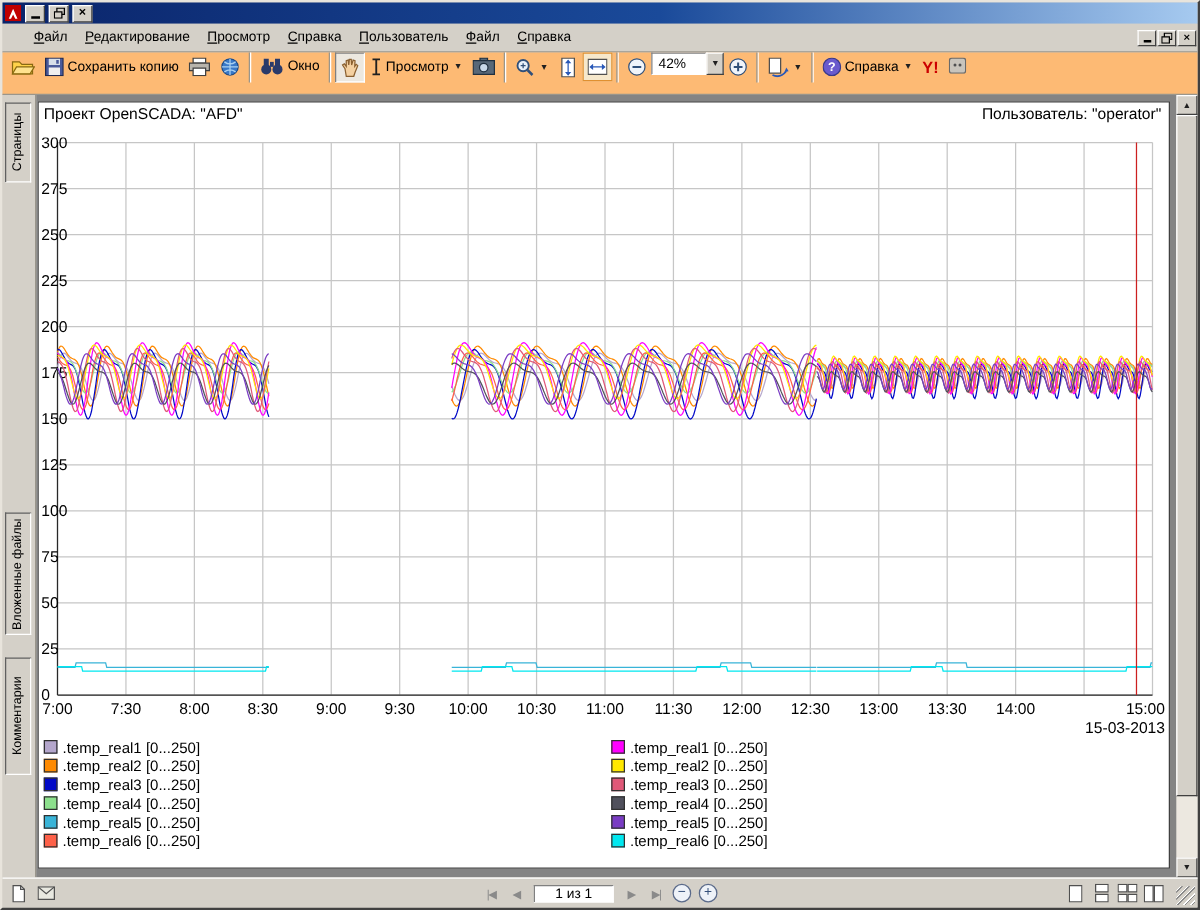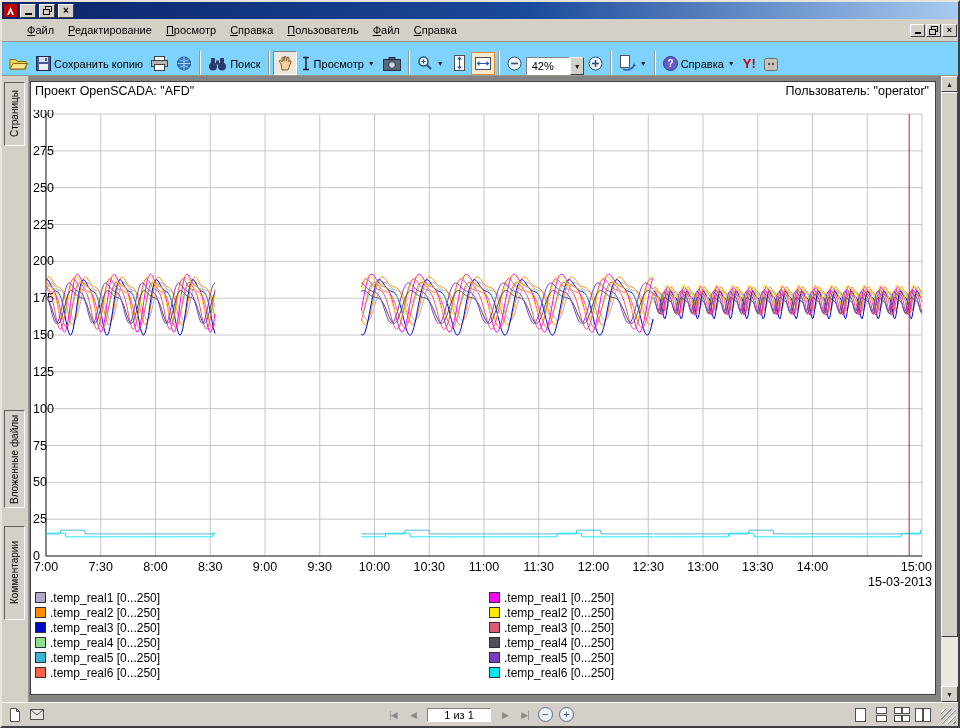--- a/index.html
+++ b/index.html
@@ -12,21 +12,21 @@
 .winbtn{width:16px;height:14px;background:#d4d0c8;border:1px solid;border-color:#fff #404040 #404040 #fff;display:flex;align-items:center;justify-content:center;color:#000;font-size:10px;line-height:1;font-weight:bold}
 .minbar{width:7px;height:2px;background:#000;margin-top:7px}
 
 .menubar{height:23px;display:flex;align-items:center;background:#d4d0c8;border-bottom:1px solid #9a968c;padding-left:18px;font-size:11px;color:#000}
 .menu-item{padding:4px 7px;cursor:default}
 .menu-item::first-letter{text-decoration:underline}
 .menubar-spacer{flex:1}
 .docbtn{width:15px;height:13px;background:#d4d0c8;border:1px solid;border-color:#fff #404040 #404040 #fff;display:flex;align-items:center;justify-content:center;font-size:9px;font-weight:bold;margin-right:1px}
 .docbtn .minbar{margin-top:6px;width:6px}
 
-.toolbar{height:34px;display:flex;align-items:flex-end;background:#7dd3fc;border-bottom:1px solid #9a968c;padding:0 3px;font-size:11px;color:#000}
+.toolbar{height:34px;display:flex;align-items:flex-start;background:#fdba74;border-bottom:1px solid #9a968c;padding:0 3px;font-size:11px;color:#000}
 .tbtn{display:flex;align-items:center;gap:3px;padding:3px 3px;border:1px solid transparent;white-space:nowrap}
 .tbtn.pressed{border-color:#808080 #fff #fff #808080;background:#ece8e0}
 .tbtn.selected{border-color:#e09030;background:#f6e8cc}
 .tsep{width:2px;height:24px;border-left:1px solid #9a968c;border-right:1px solid #ffffff;margin:0 3px}
 .dd{font-size:7px;color:#202020;margin-left:1px}
 .zoom-box{width:44px;height:18px;background:#fff;border:1px solid;border-color:#808080 #fff #fff #808080;display:flex;align-items:center;padding-left:5px;font-size:11px}
 .ddbtn{width:14px;height:18px;background:#d4d0c8;border:1px solid;border-color:#fff #404040 #404040 #fff;display:flex;align-items:center;justify-content:center}
 .yah{color:#cc0000;font-weight:bold;font-size:13px}
 
 .main{position:absolute;top:74px;left:0;right:0;bottom:24px;display:flex}
@@ -129,21 +129,21 @@
       </span>
     <span class="tsep"></span>
     <span class="tbtn">
       <svg width="19" height="14">
           <rect x="3" y="1" width="4" height="6" fill="#2a3a6a"></rect>
           <rect x="12" y="1" width="4" height="6" fill="#2a3a6a"></rect>
           <rect x="8" y="3.5" width="3" height="4" fill="#2a3a6a"></rect>
           <circle cx="5" cy="9.5" r="4" fill="#2a3a6a"></circle>
           <circle cx="14" cy="9.5" r="4" fill="#2a3a6a"></circle>
         </svg>
-      <span>Поиск</span>
+      <span>Окно</span>
     </span>
     <span class="tsep"></span>
     <span class="tbtn pressed">
         <svg width="16" height="16">
           <path d="M5 15 L4 9 L2 6 L3.5 5 L5 7 L5 2.5 L6.5 2 L7 6 L7.5 1.5 L9 1.5 L9.3 6 L10.5 2 L12 2.5 L11.8 7 L13 5.5 L14.2 6.5 L12 12 L11 15 Z" fill="#f4d0a0" stroke="#8a6030"></path>
         </svg>
       </span>
     <span class="tbtn">
       <svg width="10" height="15">
           <path d="M2 1.5 h6 M5 1.5 v12 M2 13.5 h6" stroke="#202020" fill="none" stroke-width="1.5"></path>

